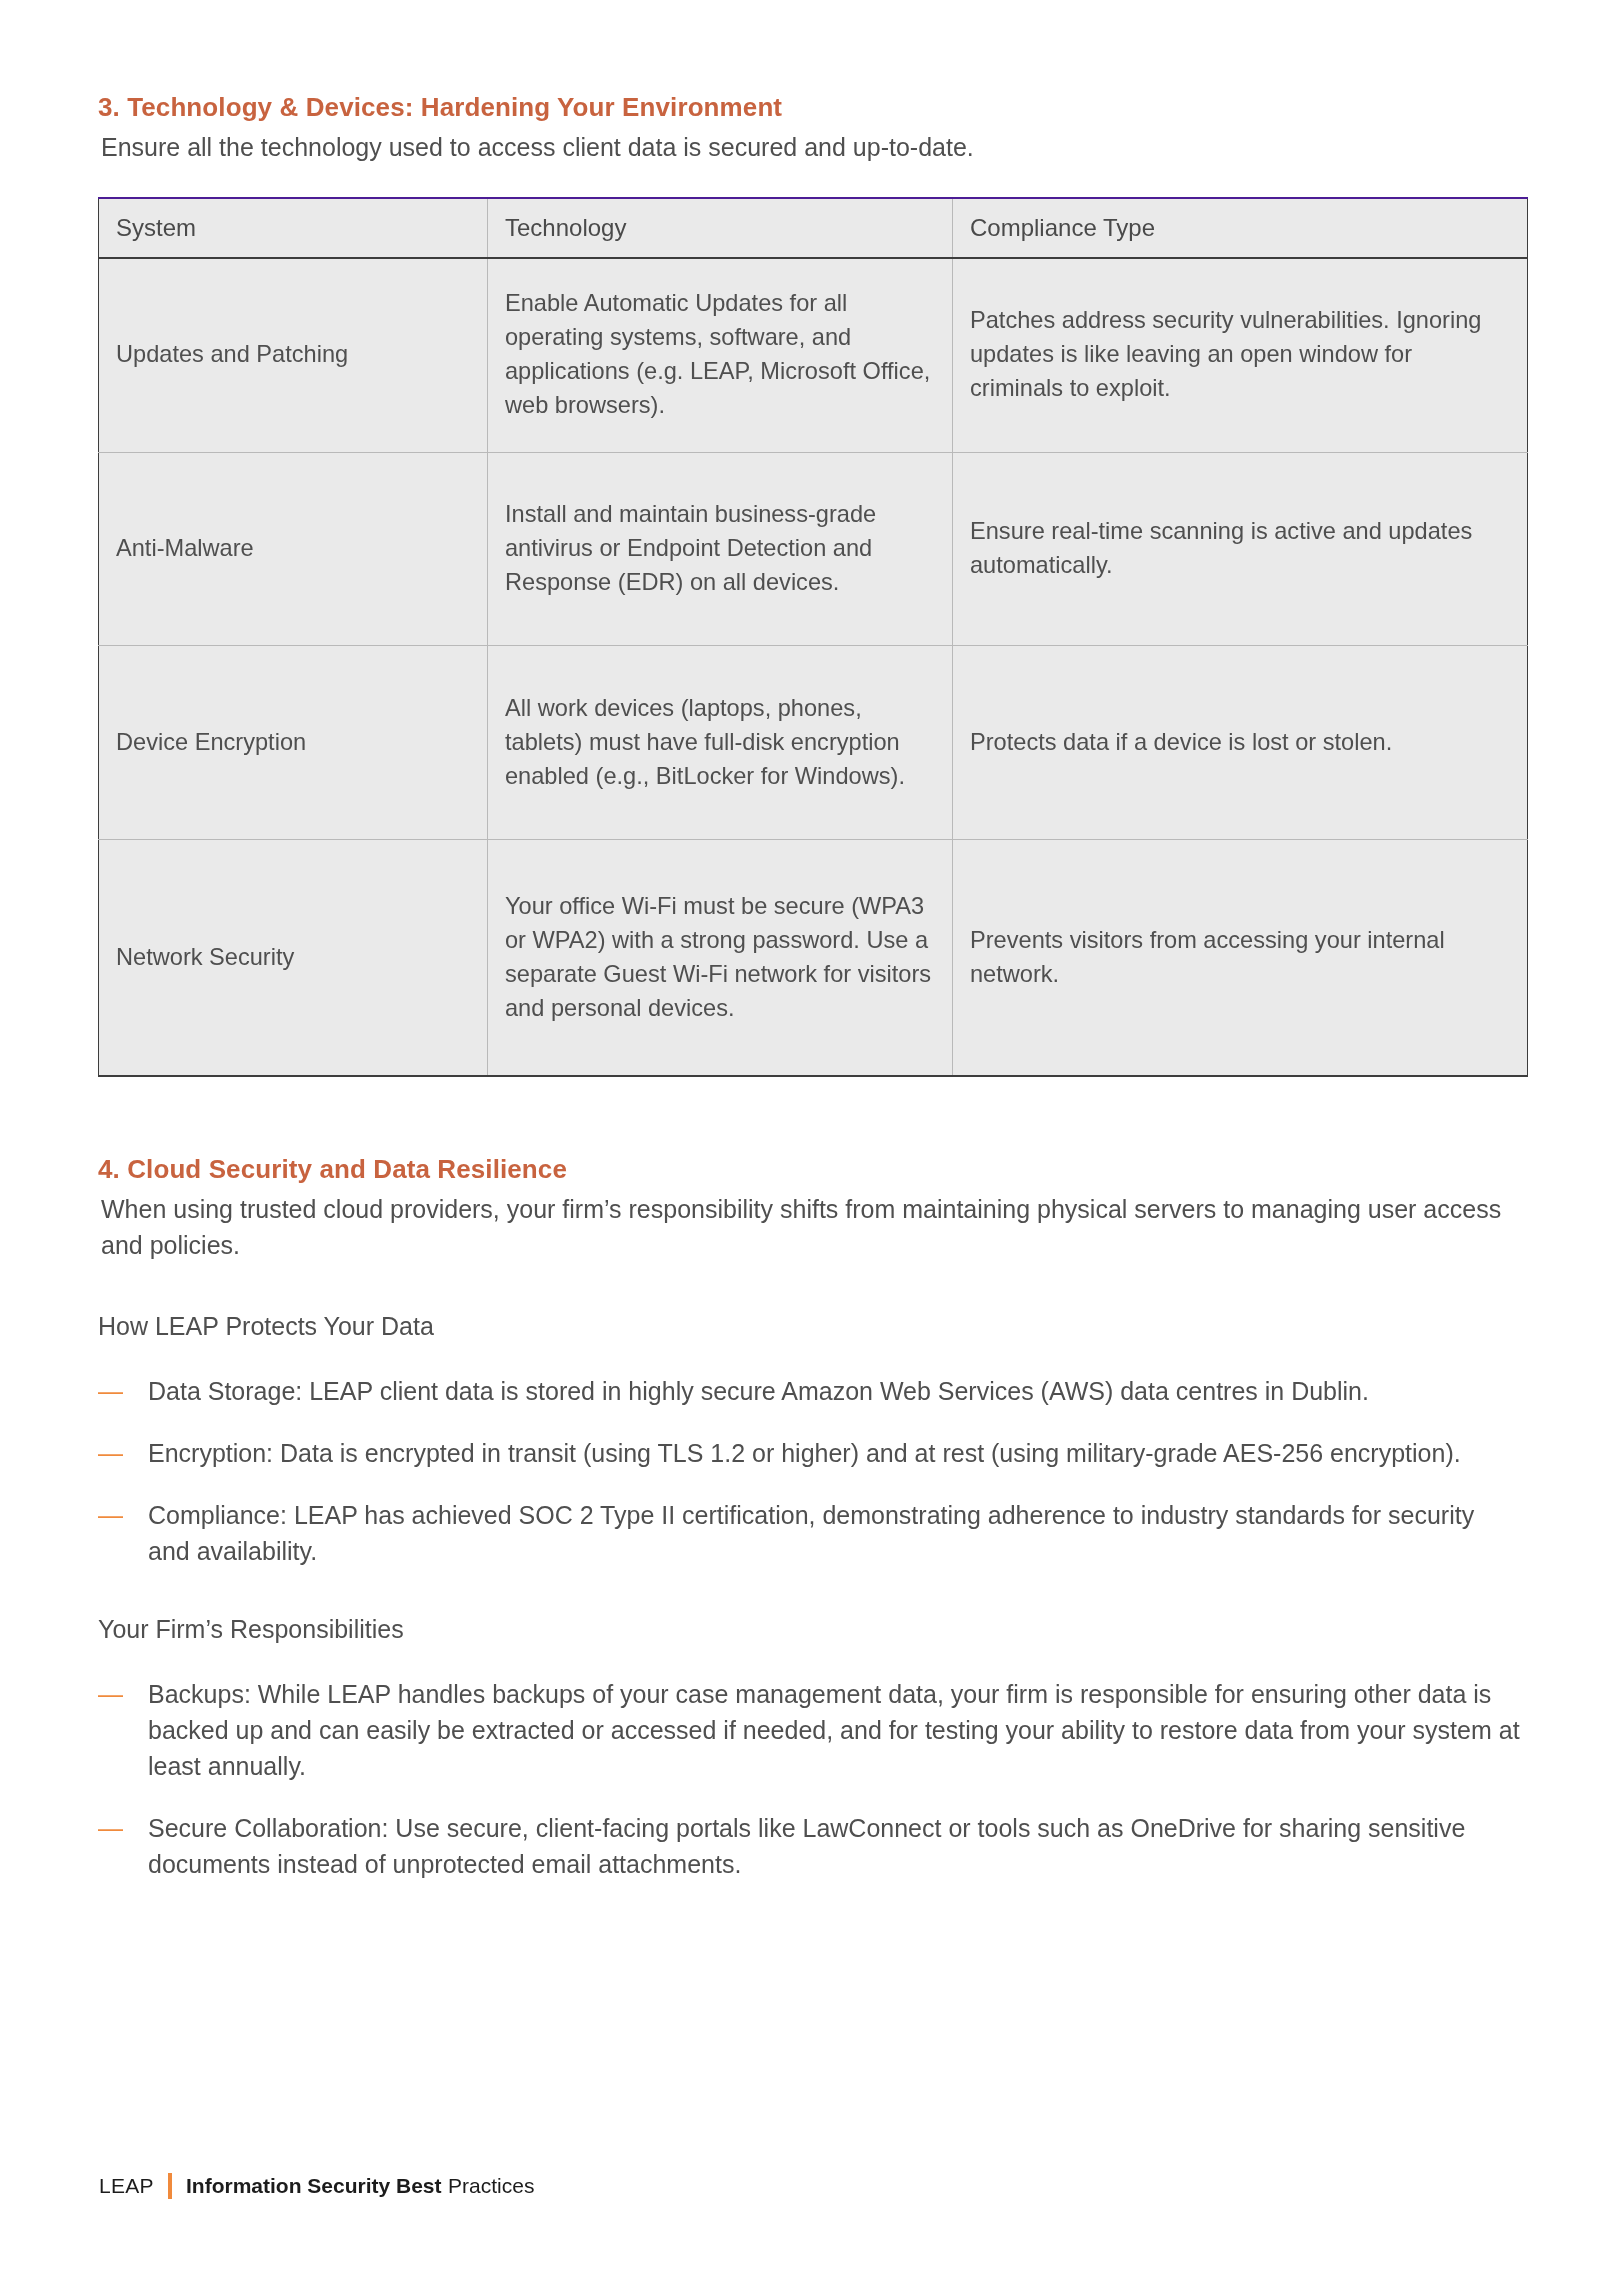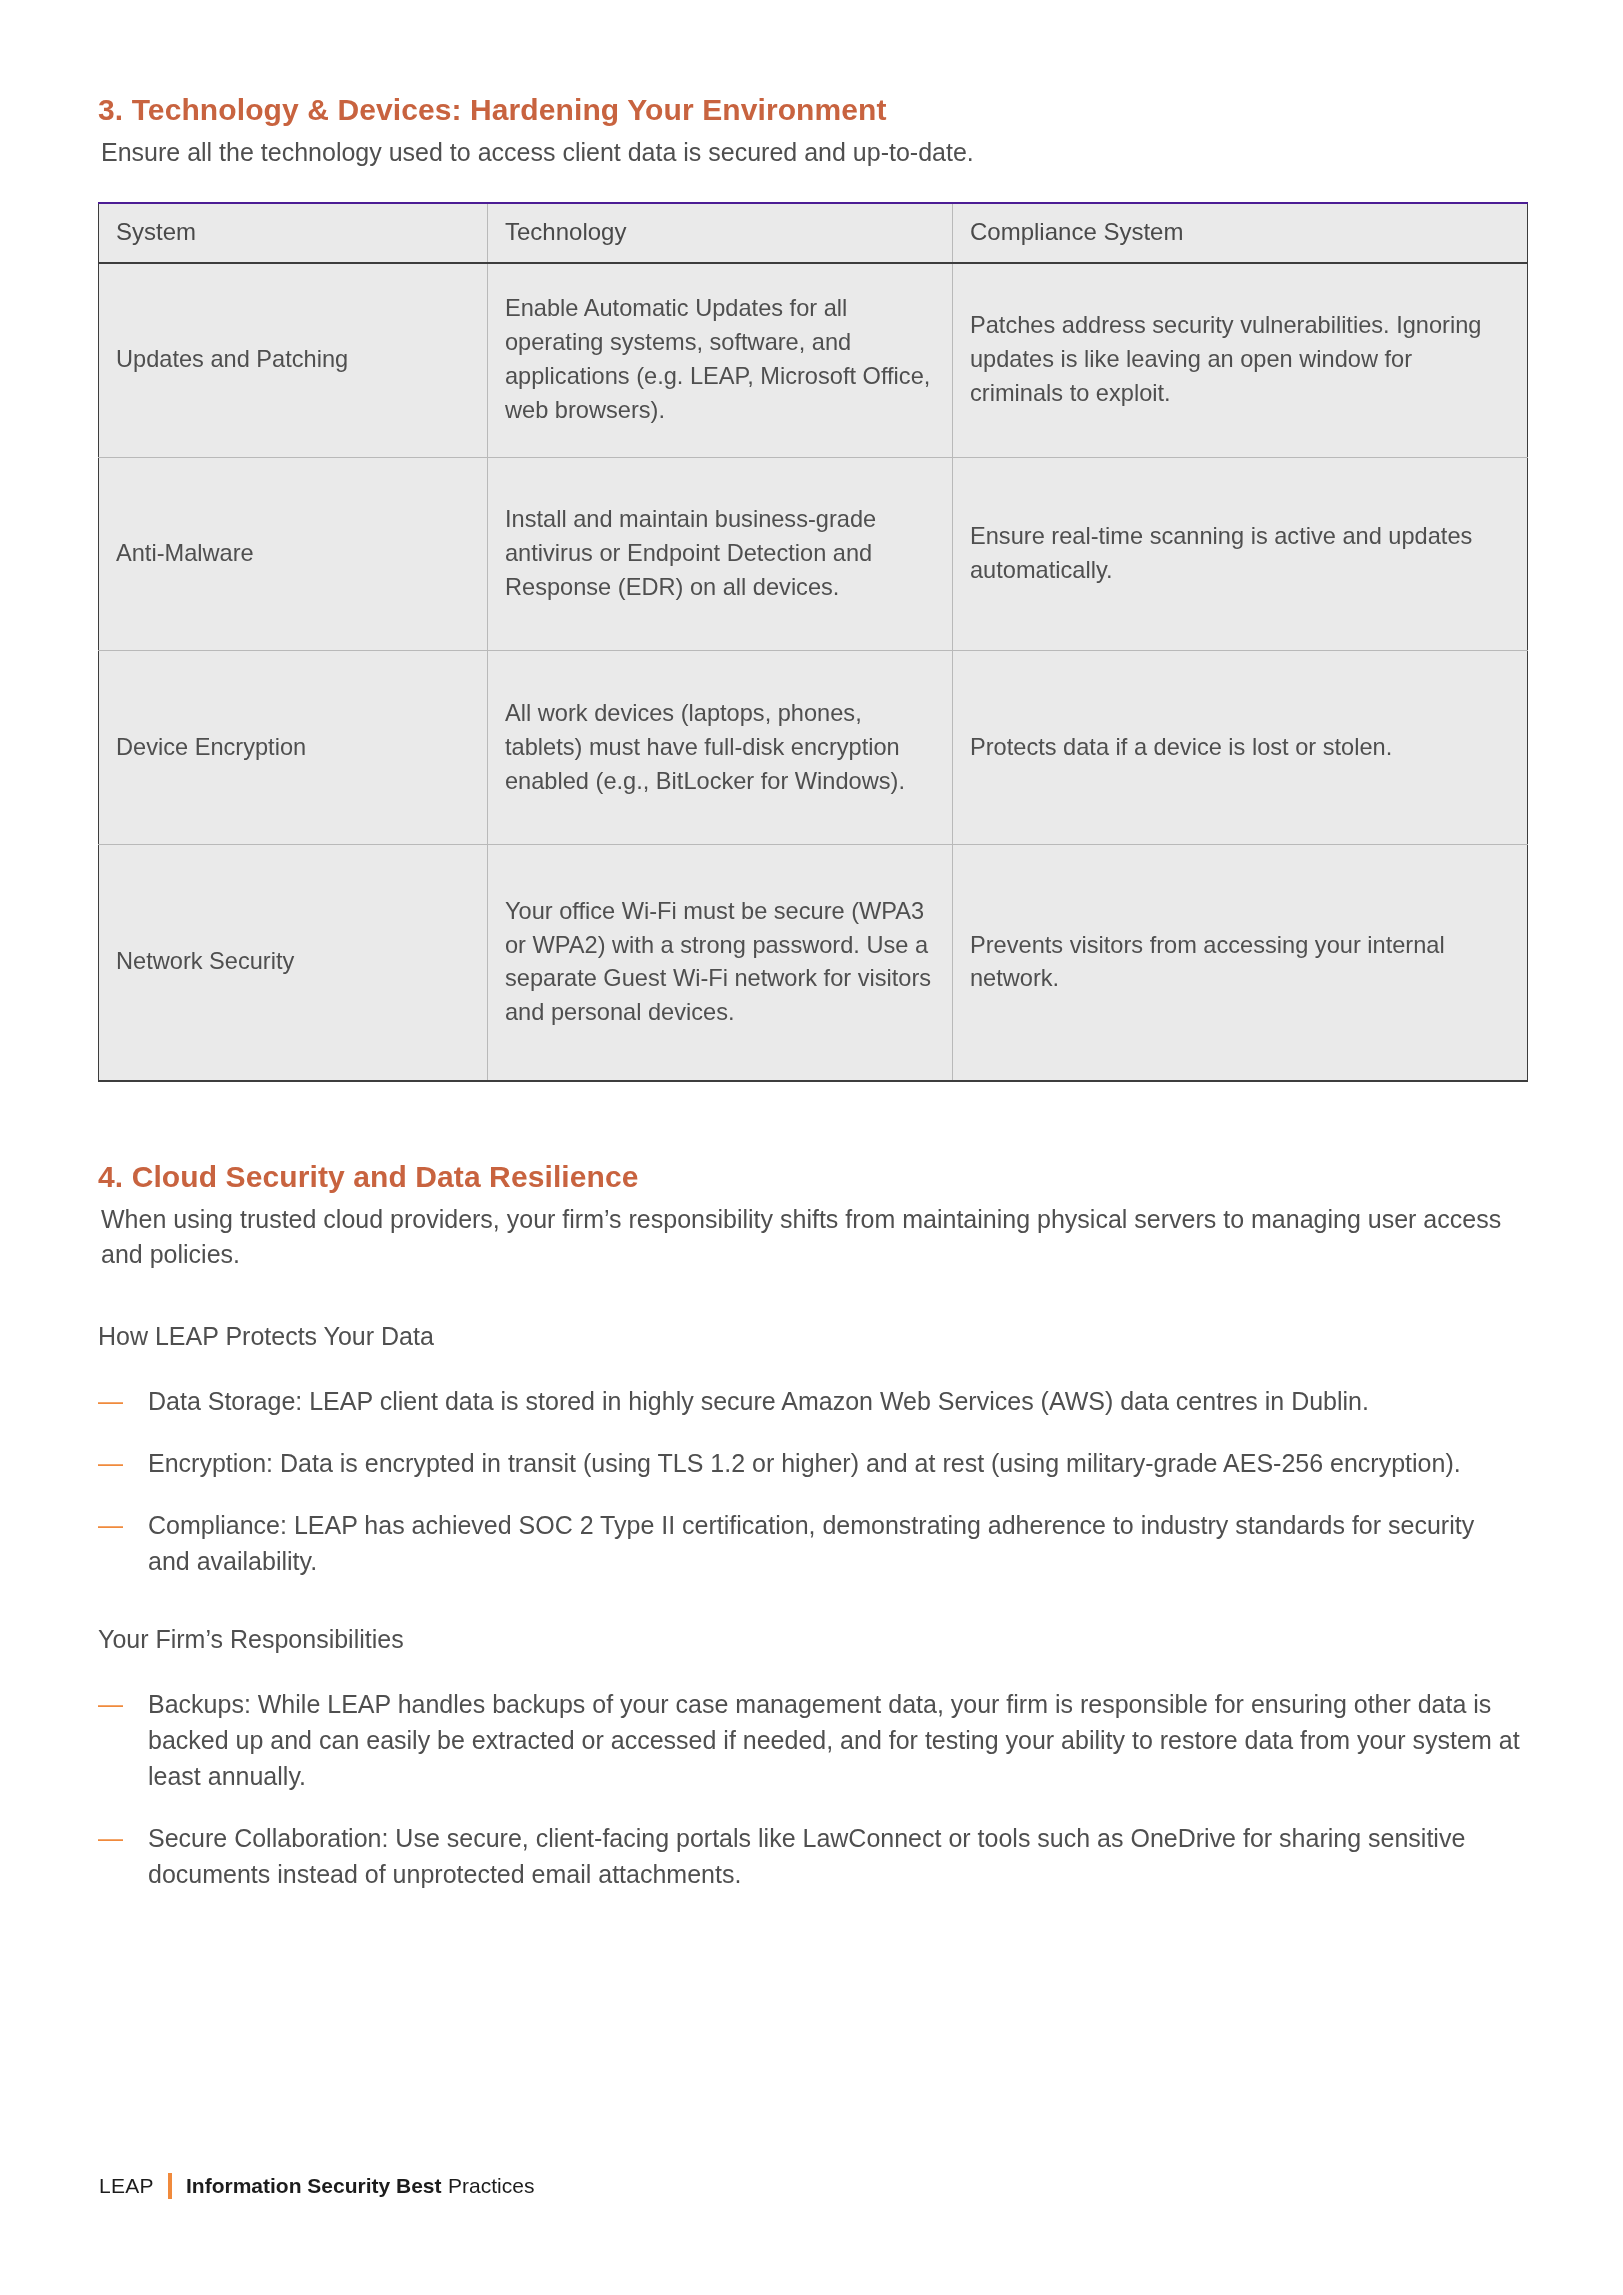--- a/index.html
+++ b/index.html
@@ -29,21 +29,21 @@
   .content {
     position: absolute;
     left: 98px;
     top: 92px;
     width: 1430px;
   }
 
   
   .section-heading {
     color: #C8633F;
-    font-size: 30px;
+    font-size: 26px;
     font-weight: bold;
     letter-spacing: 0.1px;
     margin: 0 0 6.5px 0;
     line-height: 1.22;
   }
   .section-intro {
     color: #4f4f4f;
     font-size: 25px;
     font-weight: normal;
     line-height: 1.42;
@@ -170,21 +170,21 @@
     <table class="req-table">
       <colgroup>
         <col class="c1">
           <col class="c2">
           <col class="c3">
       </colgroup>
       <thead>
         <tr>
           <th>System</th>
           <th>Technology</th>
-          <th>Compliance System</th>
+          <th>Compliance Type</th>
         </tr>
       </thead>
       <tbody>
         <tr class="row-updates">
           <td class="cell-sys">Updates and Patching</td>
           <td class="cell-req">Enable Automatic Updates for all operating systems, software, and applications (e.g. LEAP, Microsoft Office, web browsers).</td>
           <td class="cell-foc">Patches address security vulnerabilities. Ignoring updates is like leaving an open window for criminals to exploit.</td>
         </tr>
         <tr class="row-malware">
           <td class="cell-sys">Anti-Malware</td>

